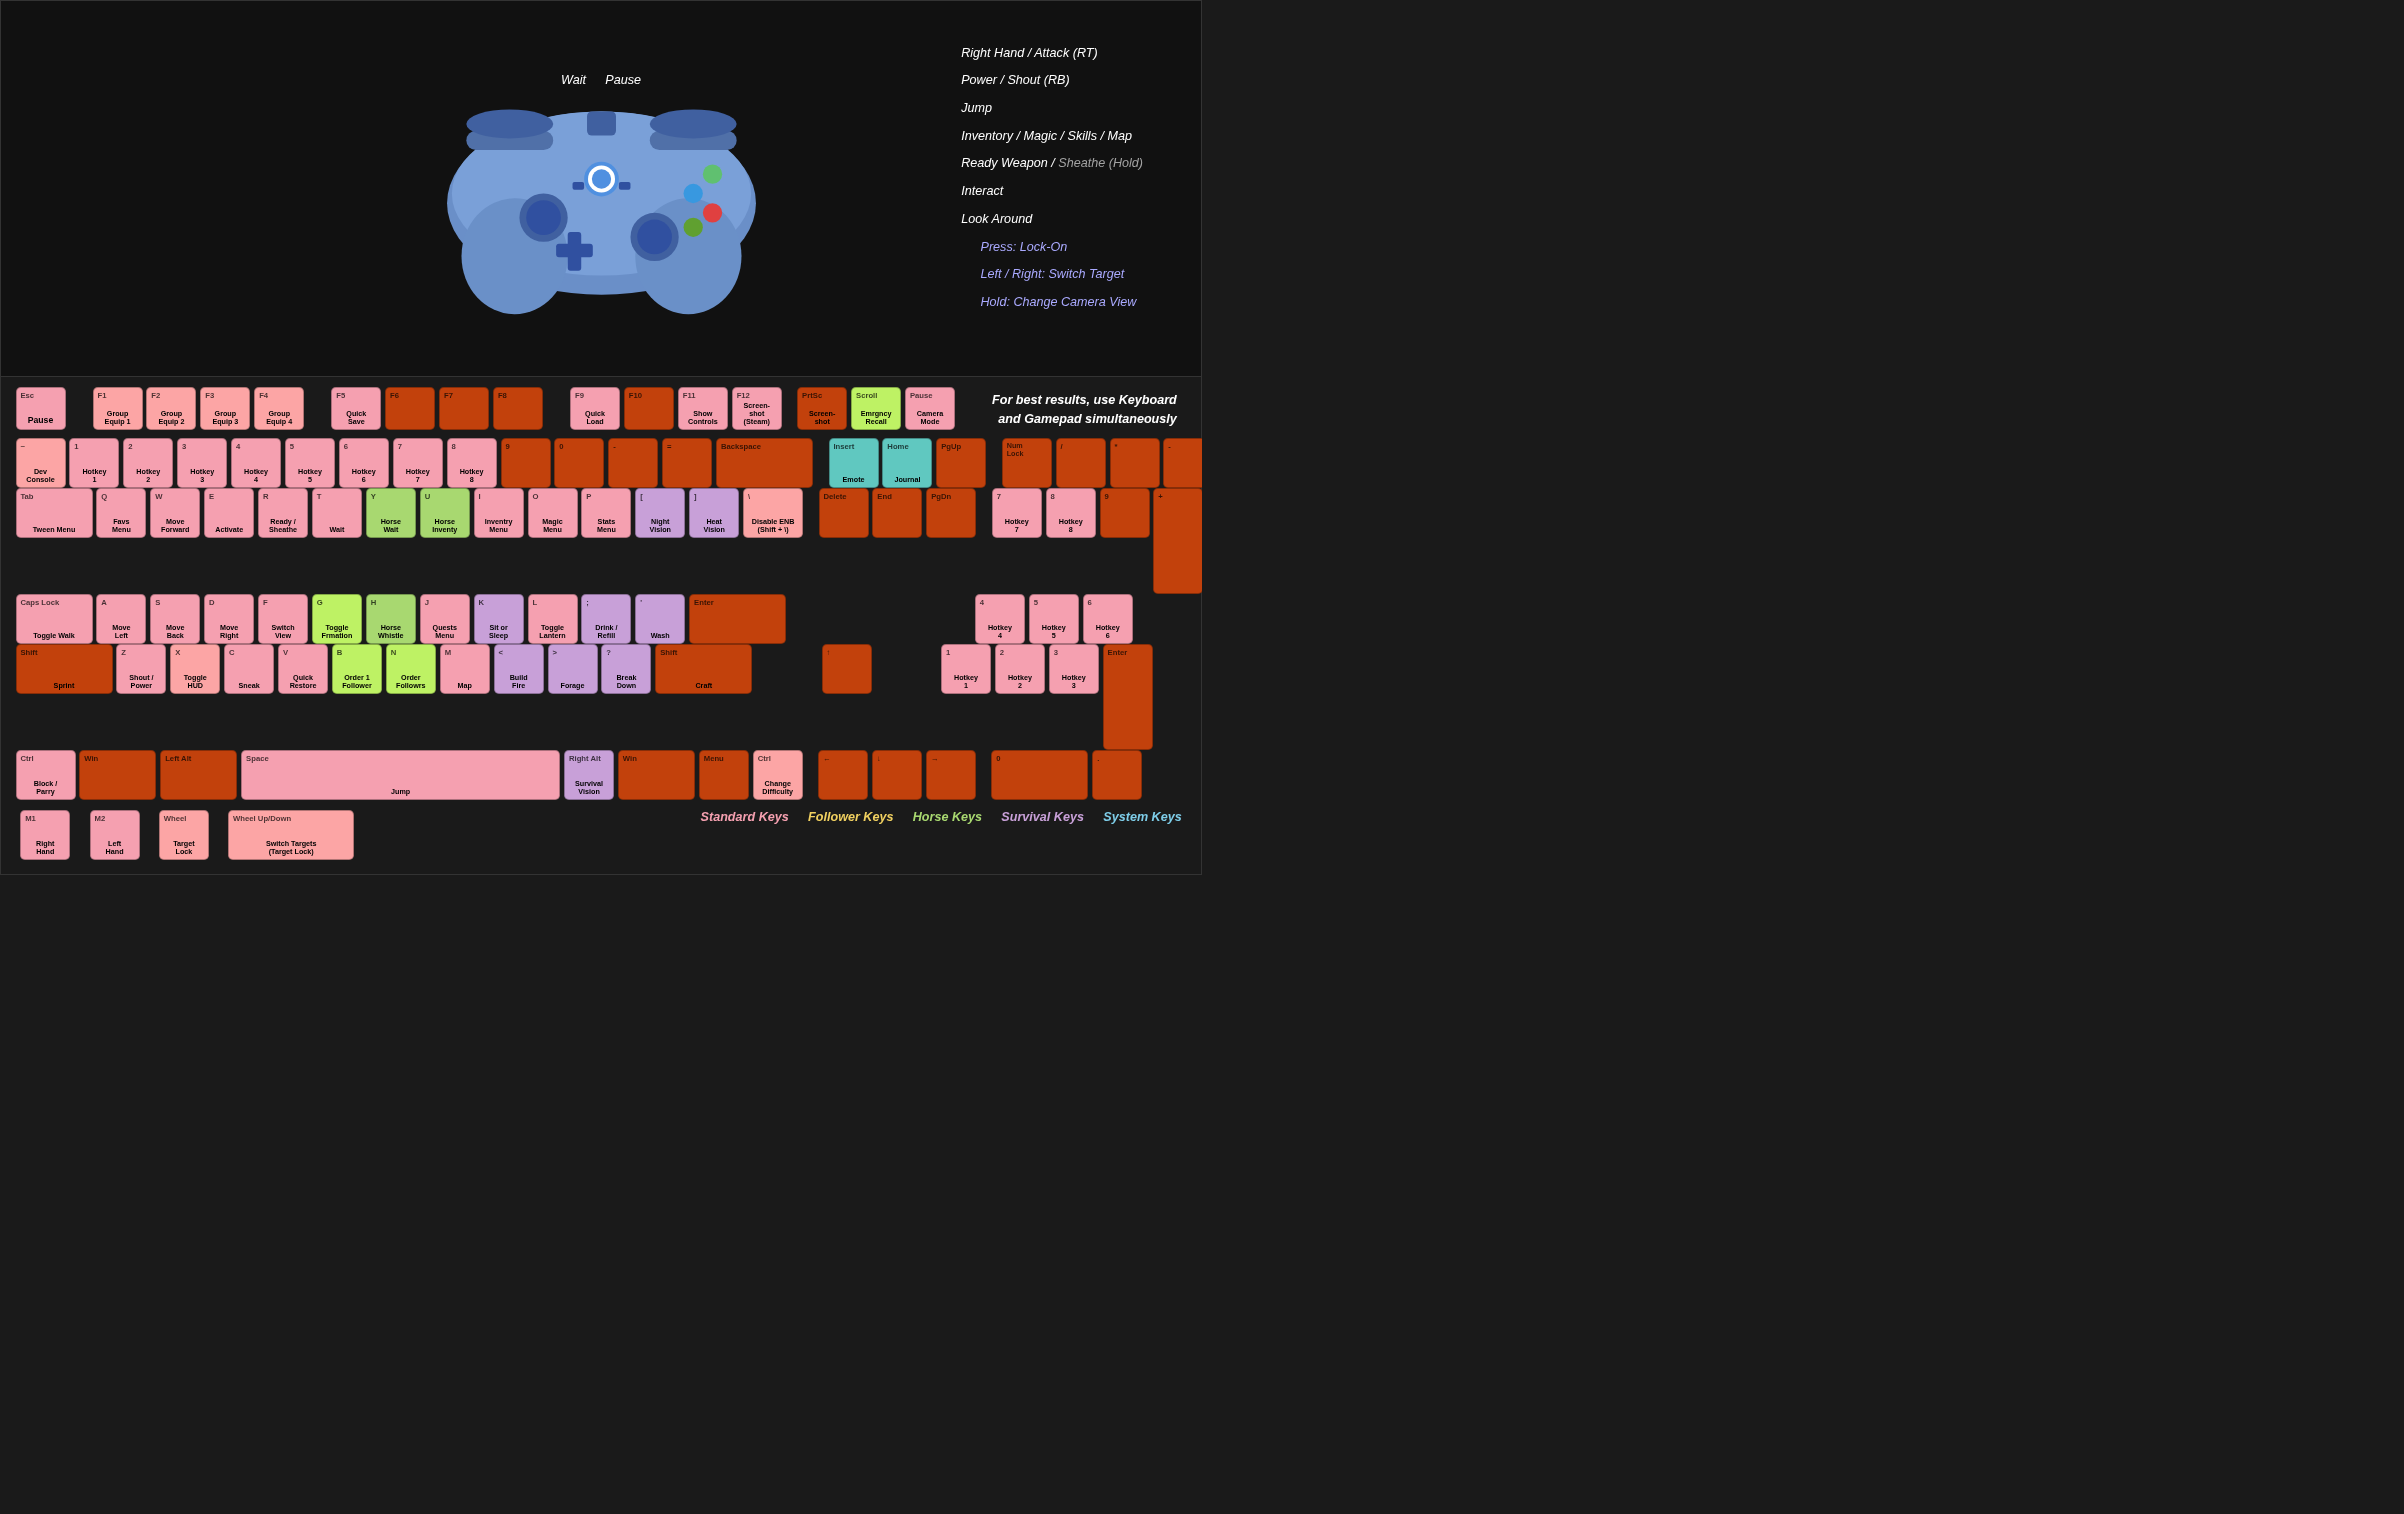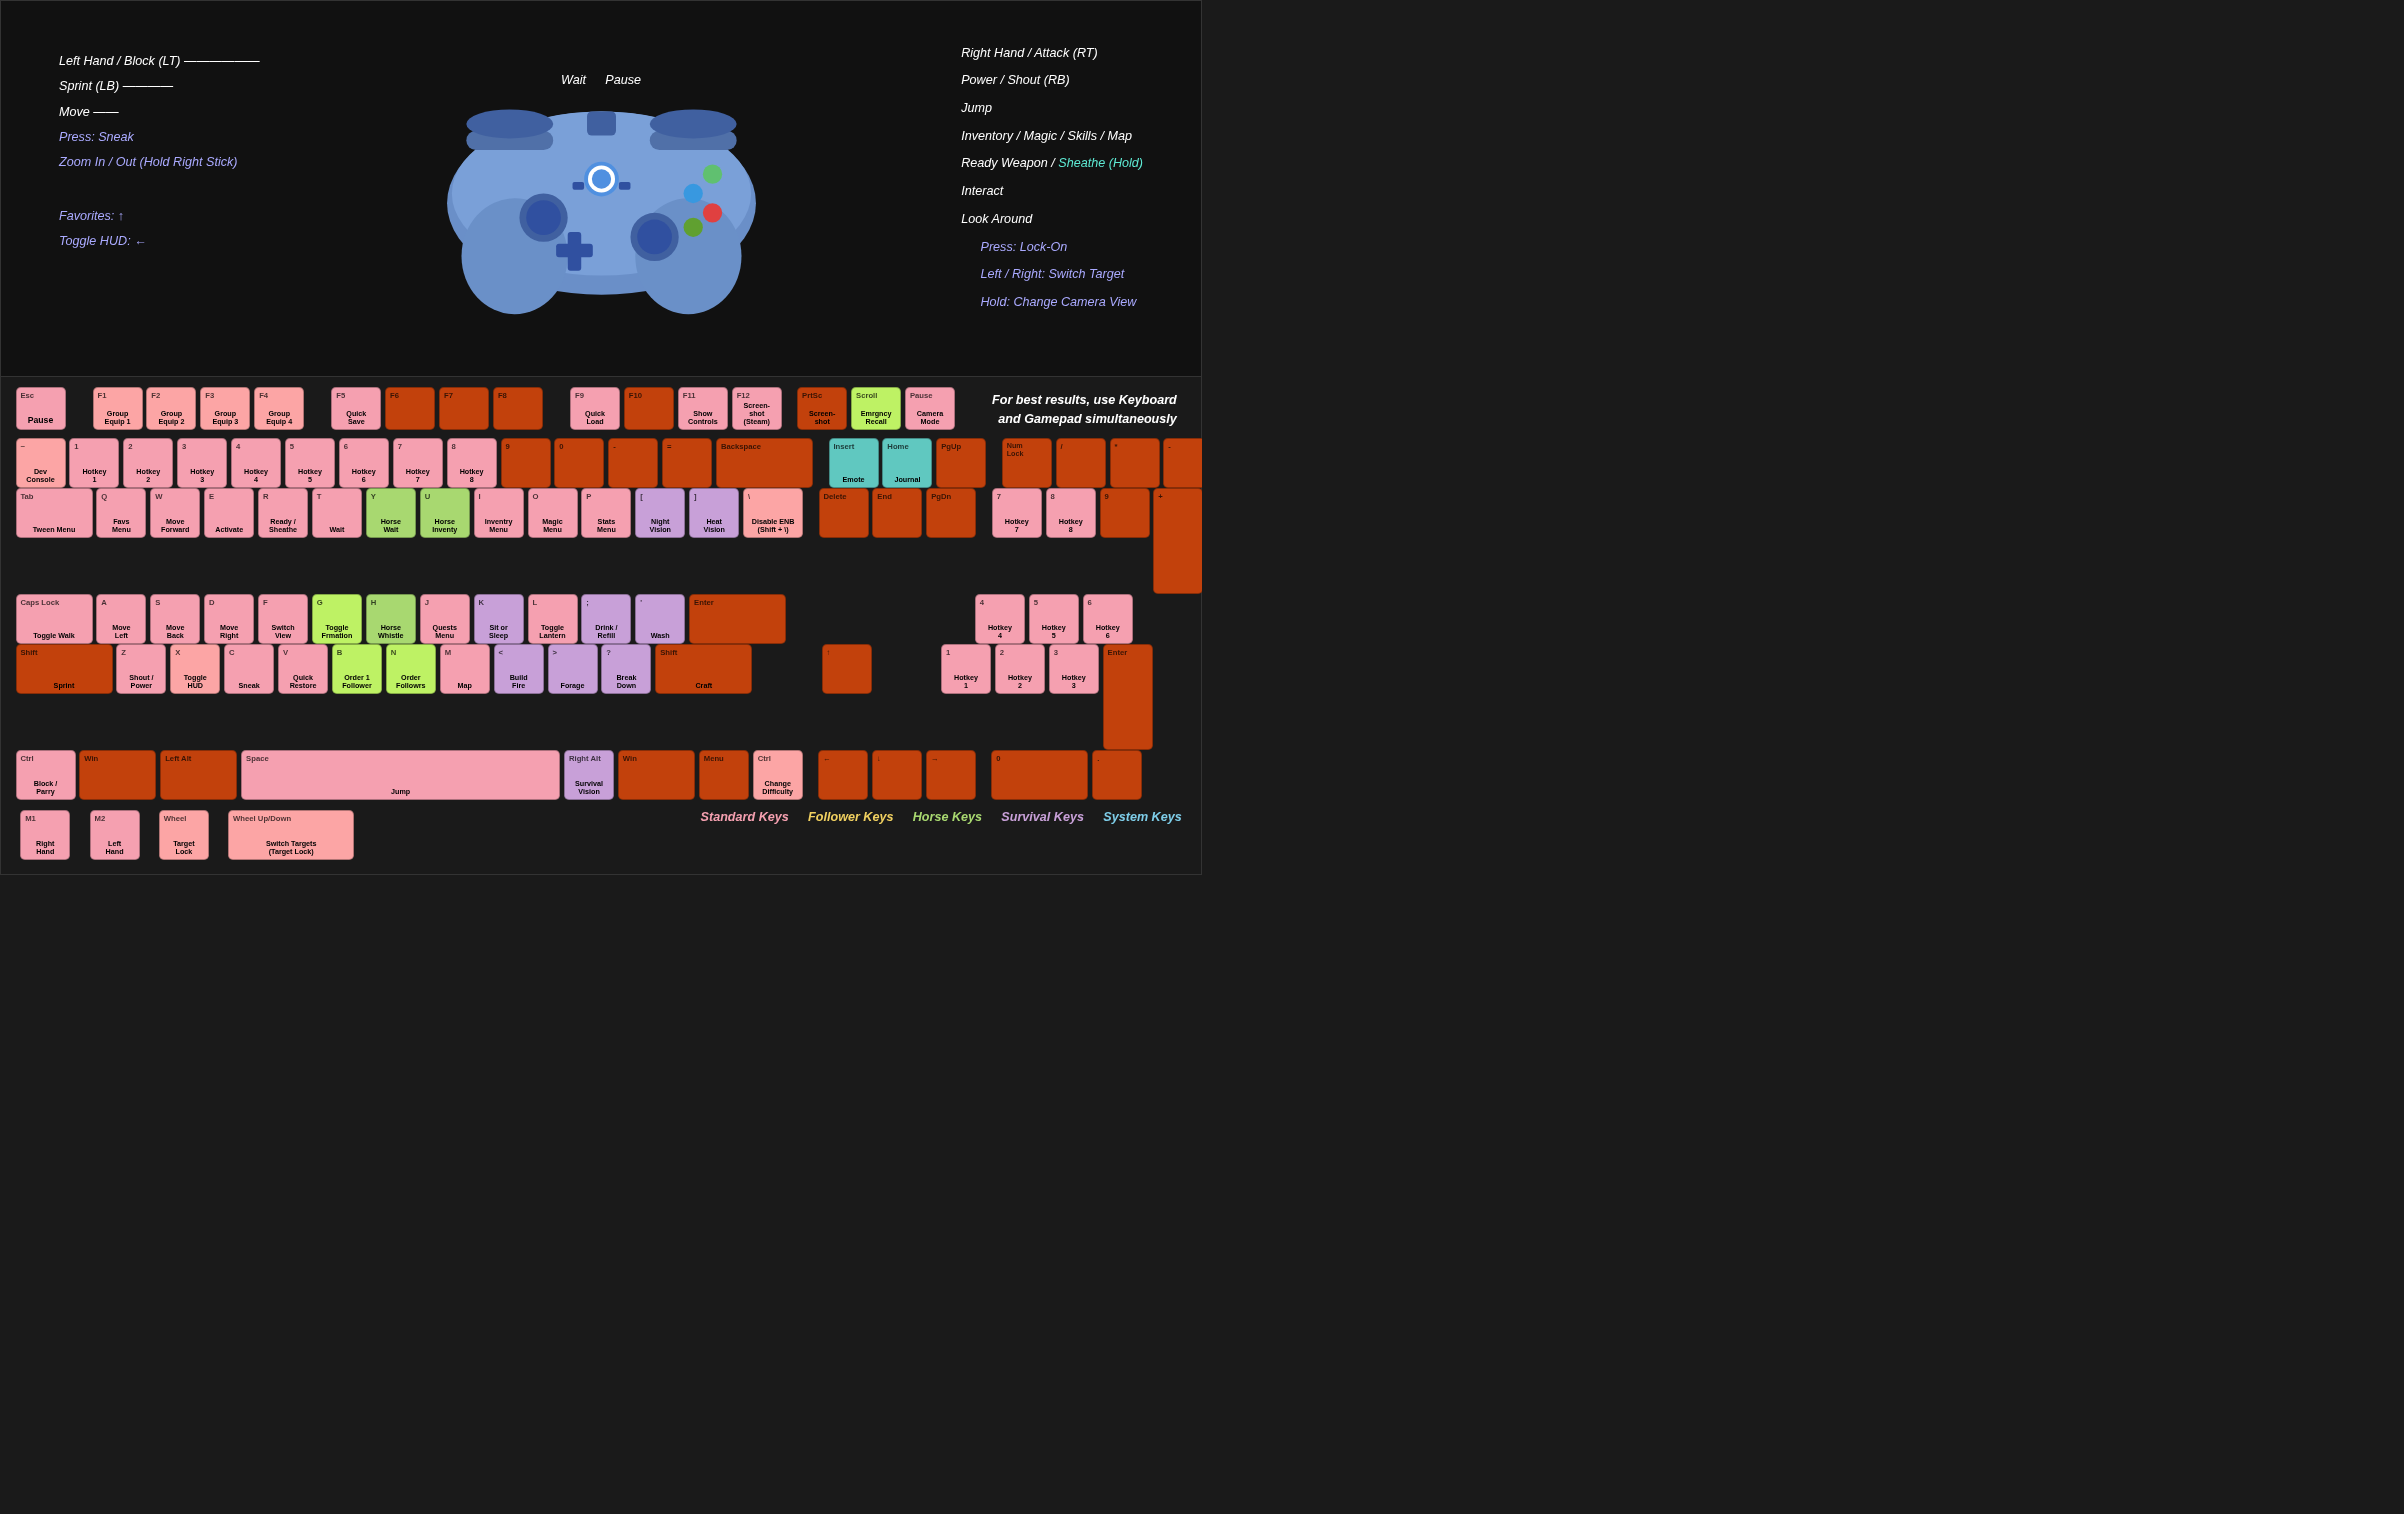--- a/index.html
+++ b/index.html
@@ -169,30 +169,20 @@
     .key-gap-lg { min-width: 19.3px; }
 
     .sub-text { font-size: 7.2px; line-height: 1.1; }
   </style>
 </head>
 <body>
 
 <div class="top-section">
   <div class="controller-area">
 
-    <div class="labels-left">
-      <div>Left Hand / Block (LT) ——————</div>
-      <div>Sprint (LB) ————</div>
-      <div>Move ——</div>
-      <div style="color:#aaf">Press: Sneak</div>
-      <div style="color:#aaf">Zoom In / Out (Hold Right Stick)</div>
-      <div style="margin-top:29px"></div>
-      <div style="color:#aaf">Favorites: ↑</div>
-      <div style="color:#aaf">Toggle HUD: ←</div>
-    </div>
 
     <svg class="controller-svg" viewBox="0 0 380 260">
 
       <ellipse cx="190" cy="140" rx="160" ry="95" fill="#6a8fc8"></ellipse>
       <ellipse cx="190" cy="130" rx="155" ry="85" fill="#7aa0d8"></ellipse>
 
       <ellipse cx="100" cy="195" rx="55" ry="60" fill="#6a90c8"></ellipse>
 
       <ellipse cx="280" cy="195" rx="55" ry="60" fill="#6a90c8"></ellipse>
 
@@ -230,21 +220,21 @@
     <div class="labels-center-top">
       <span>Wait</span>
       <span>Pause</span>
     </div>
 
     <div class="labels-right">
       <div>Right Hand / Attack (RT)</div>
       <div>Power / Shout (RB)</div>
       <div>Jump</div>
       <div>Inventory / Magic / Skills / Map</div>
-      <div>Ready Weapon / <span class="sheathe" style="color:#5eead4">Sheathe (Hold)</span></div>
+      <div>Ready Weapon / <span class="sheathe" style="color:#a3a3a3">Sheathe (Hold)</span></div>
       <div>Interact</div>
       <div>Look Around</div>
       <div style="color:#aaf;margin-left:19.3px">Press: Lock-On</div>
       <div style="color:#aaf;margin-left:19.3px">Left / Right: Switch Target</div>
       <div style="color:#aaf;margin-left:19.3px">Hold: Change Camera View</div>
     </div>
   </div>
 </div>
 
 <div class="bottom-section">

